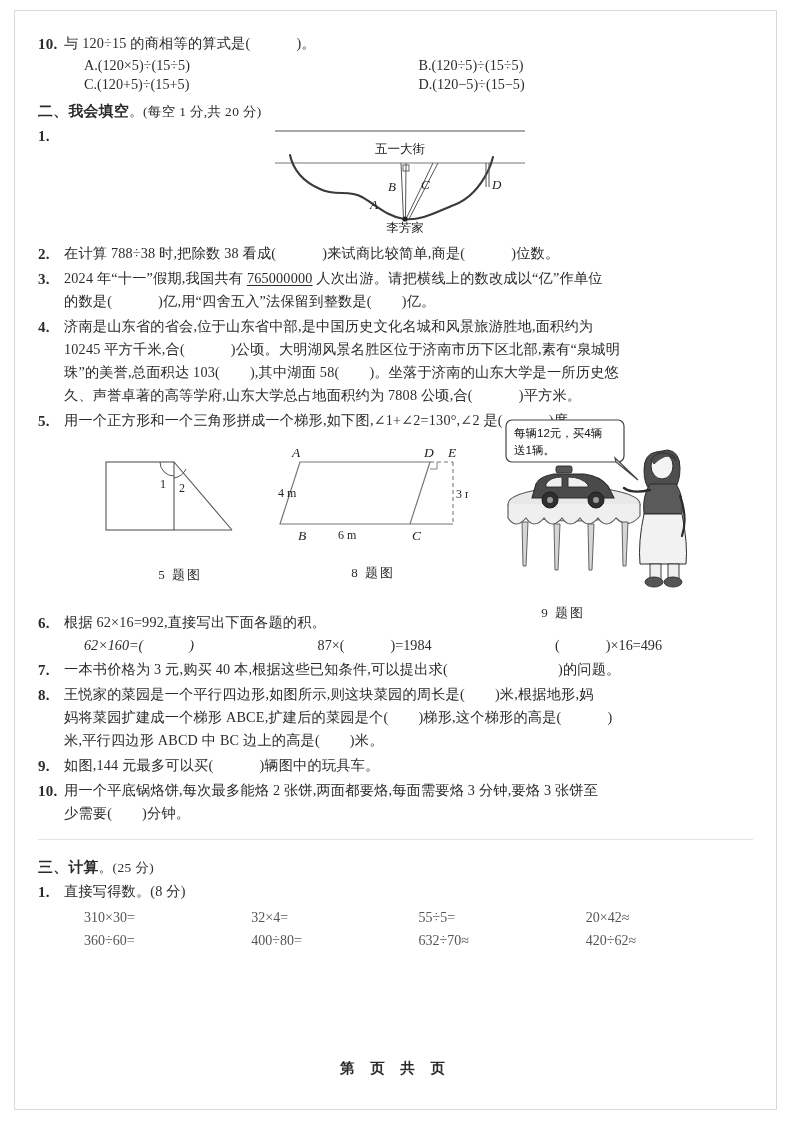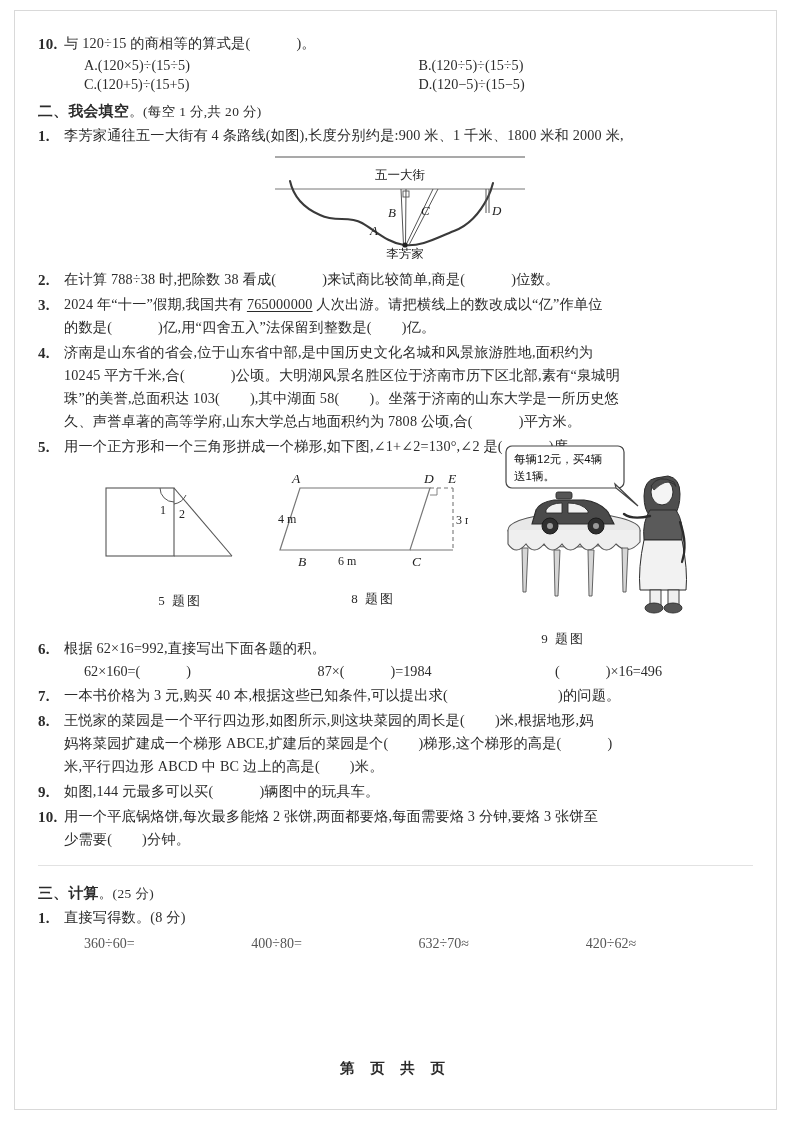--- a/index.html
+++ b/index.html
@@ -100,21 +100,21 @@
     color: #555;
   }
   .calc-row .cell { width: 168px; }
 
   .q6-row {
     display: flex;
     padding-left: 46px;
     font-size: 14.2px;
     margin-top: 3px;
   }
-  .q6-row .c1 { width: 236px; }
+  .q6-row .c1 { width: 236px; font-style: italic; }
   .q6-row .c2 { width: 240px; }
   .q6-row .c3 { width: 200px; }
 
   .footer {
     position: absolute;
     left: 0;
     right: 0;
     bottom: 14px;
     text-align: center;
     font-size: 14.5px;
@@ -150,21 +150,20 @@
     <div class="col math">D.(120−5)÷(15−5)</div>
   </div>
 
   <div class="sec-head">
     <span>二、我会填空</span><span class="pts">。(每空 1 分,共 20 分)</span>
   </div>
 
   <div class="q line">
     <span class="qnum">1.</span>
     <div class="q-body">
-      <div>李芳家通往五一大街有 4 条路线(如图),长度分别约是:900 米、1 千米、1800 米和 2000 米,</div>
     </div>
   </div>
 
   <div class="fig-street">
     <div class="holder">
       <svg width="260" height="108" viewBox="0 0 260 108">
 
         <line x1="5" y1="6" x2="255" y2="6" stroke="#555" stroke-width="1.2"></line>
         <line x1="5" y1="38" x2="255" y2="38" stroke="#777" stroke-width="1"></line>
 
@@ -366,20 +365,26 @@
     </div>
 
     <div class="q line">
       <span class="qnum">1.</span>
       <div class="q-body">
         <span>直接写得数。(8 分)</span>
       </div>
     </div>
 
     <div class="calc-row">
+      <div class="cell math">310×30=</div>
+      <div class="cell math">32×4=</div>
+      <div class="cell math">55÷5=</div>
+      <div class="cell math">20×42≈</div>
+    </div>
+    <div class="calc-row">
       <div class="cell math">360÷60=</div>
       <div class="cell math">400÷80=</div>
       <div class="cell math">632÷70≈</div>
       <div class="cell math">420÷62≈</div>
     </div>
   </div>
 
   <div class="footer">第 页 共 页</div>
 </div>
 

